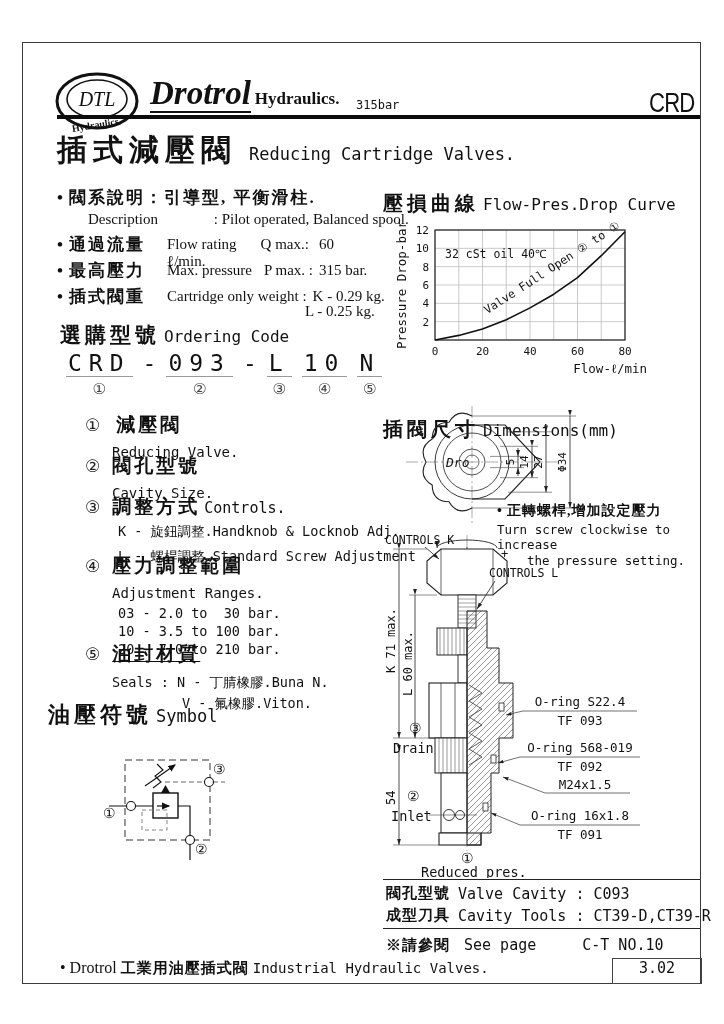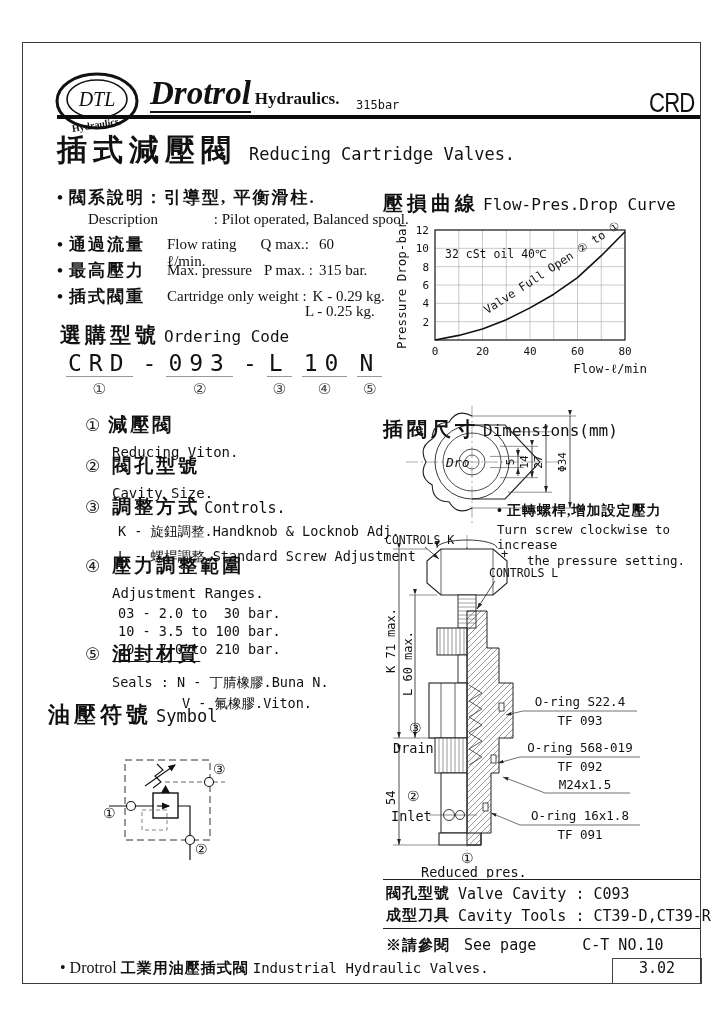--- a/index.html
+++ b/index.html
@@ -99,22 +99,22 @@
   <div class="oc-dash">-</div>
   <div class="ocg"><span class="lt">093</span><div class="nm">②</div></div>
   <div class="oc-dash">-</div>
   <div class="ocg"><span class="lt">L</span><div class="nm">③</div></div>
   <div class="ocg"><span class="lt">10</span><div class="nm">④</div></div>
   <div class="ocg"><span class="lt">N</span><div class="nm">⑤</div></div>
 </div>
 
 <div class="abs" style="left:85px;top:412px;">
   <span class="item-num">①</span>
-  <span class="item-zh" style="margin-left:4px;">減壓閥</span>
-  <div class="item-en" style="margin:6px 0 0 27px;">Reducing Viton.</div>
+  <span class="item-zh" style="margin-left:12px;">減壓閥</span>
+  <div class="item-en" style="margin:6px 0 0 27px;">Reducing Valve.</div>
 </div>
 <div class="abs" style="left:85px;top:453px;">
   <span class="item-num">②</span>
   <span class="item-zh" style="margin-left:8px;">閥孔型號</span>
   <div class="item-en" style="margin:6px 0 0 27px;">Cavity Size.</div>
 </div>
 <div class="abs" style="left:85px;top:494px;">
   <span class="item-num">③</span>
   <span class="item-zh" style="margin-left:8px;">調整方式</span>
   <span class="item-en" style="font-size:15px;">Controls.</span>

